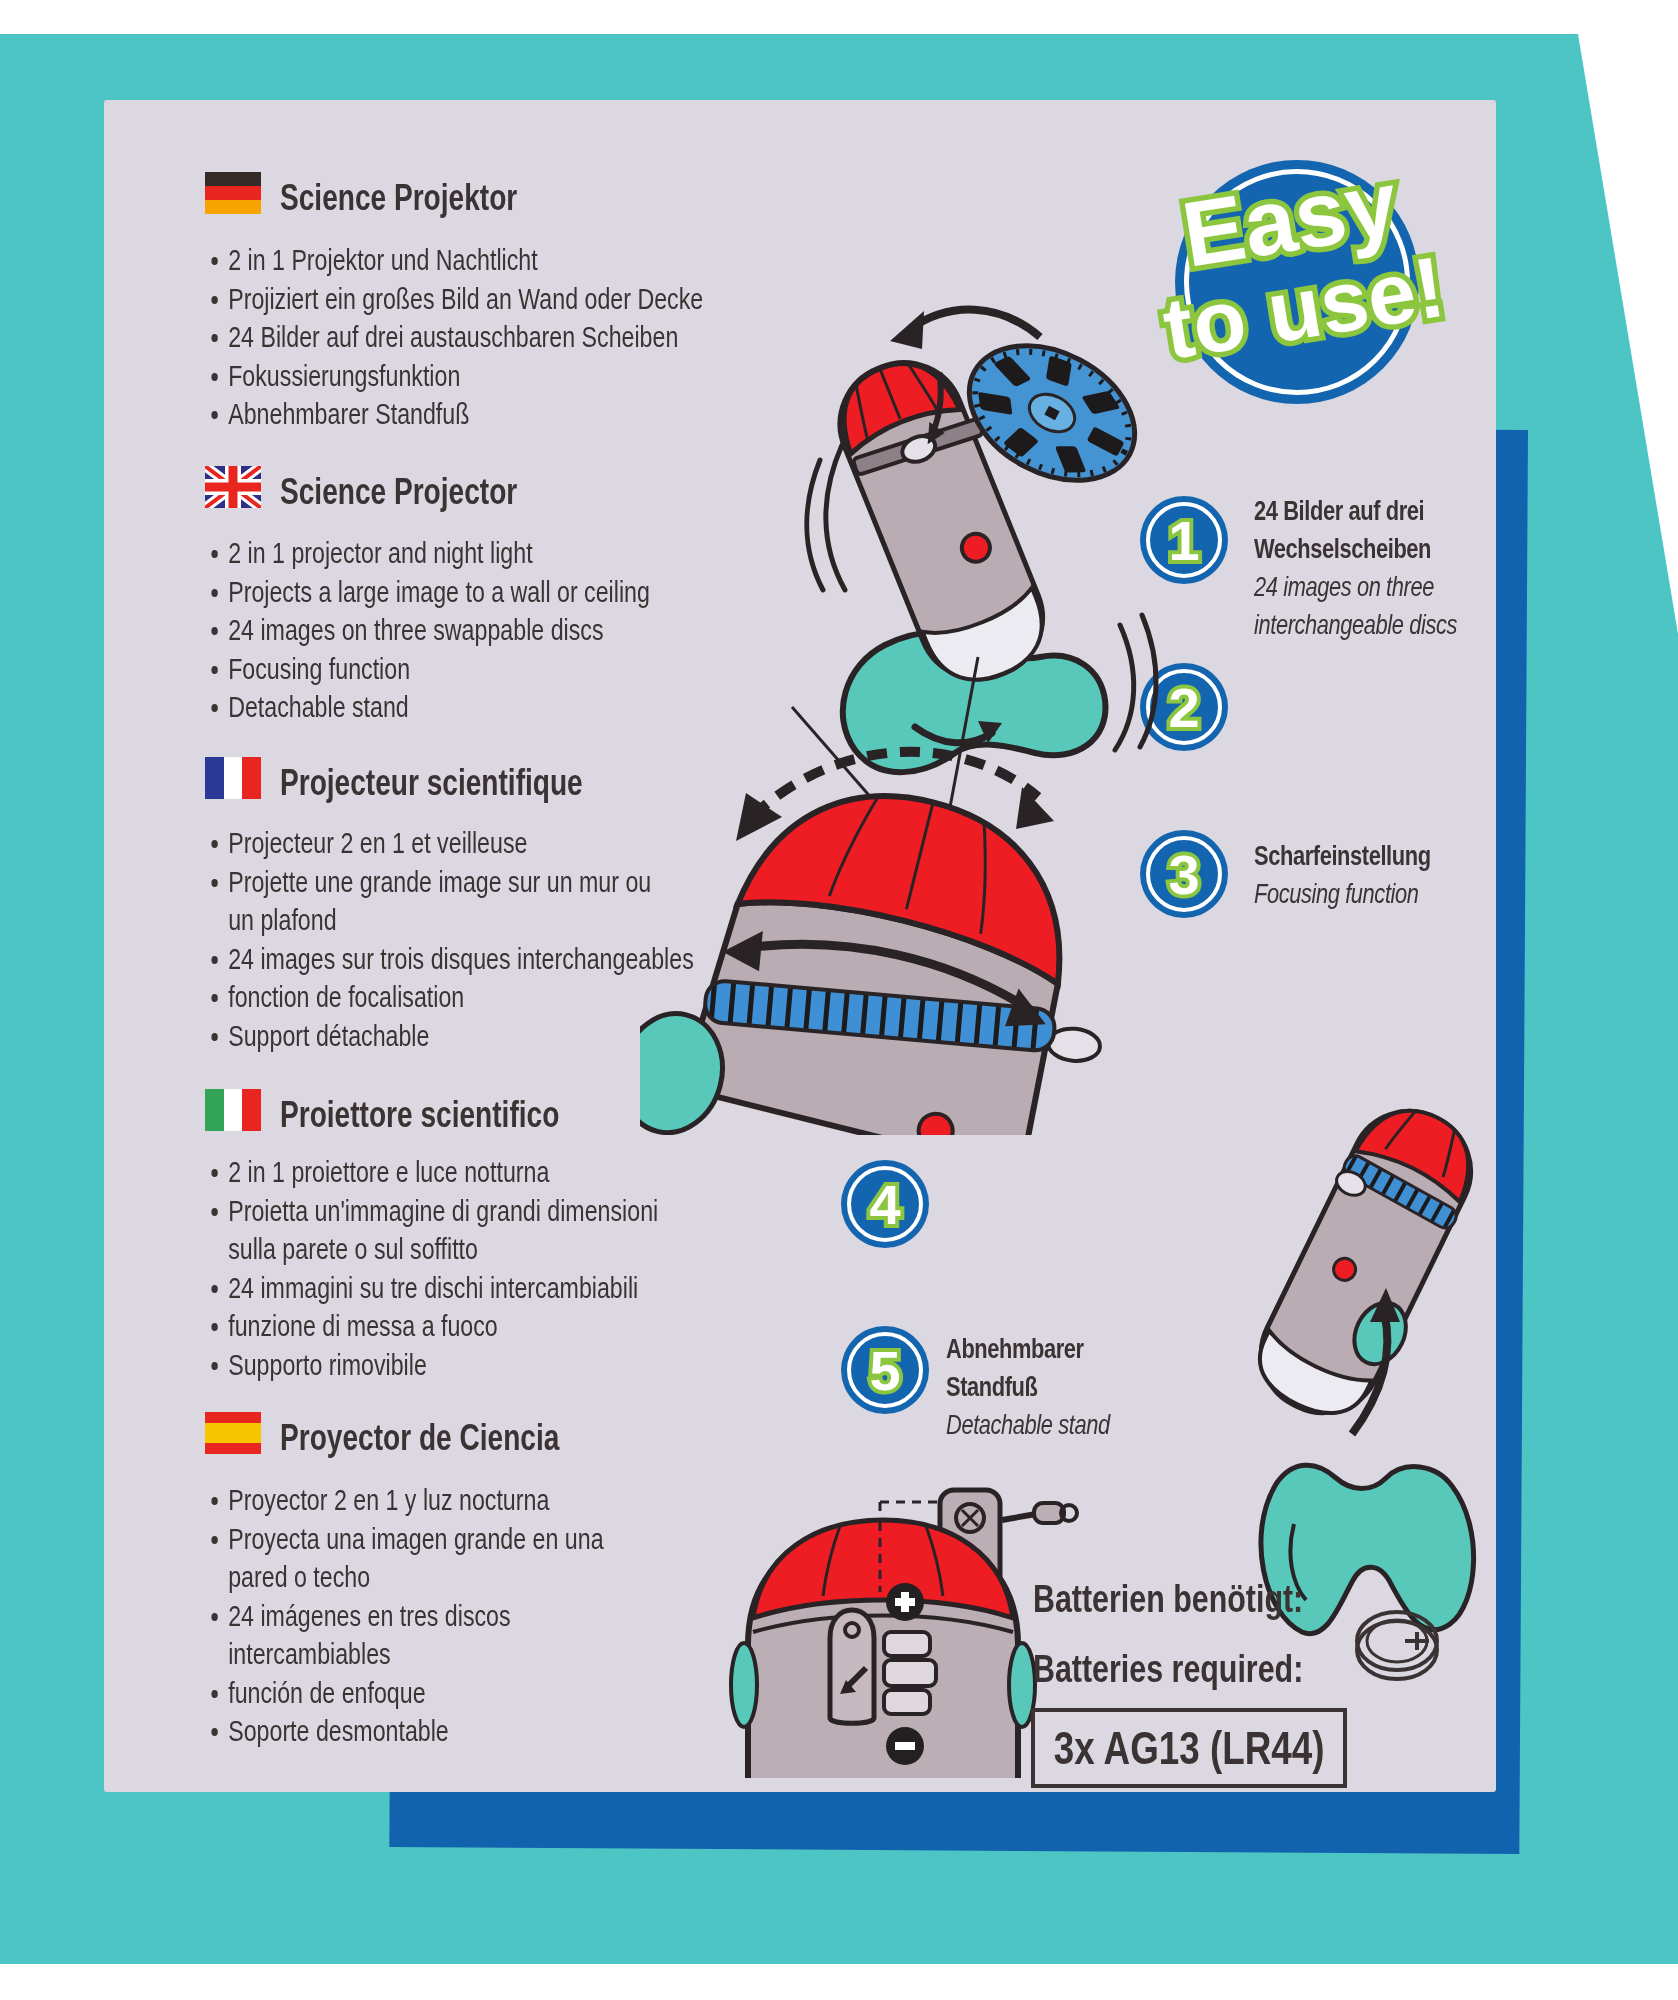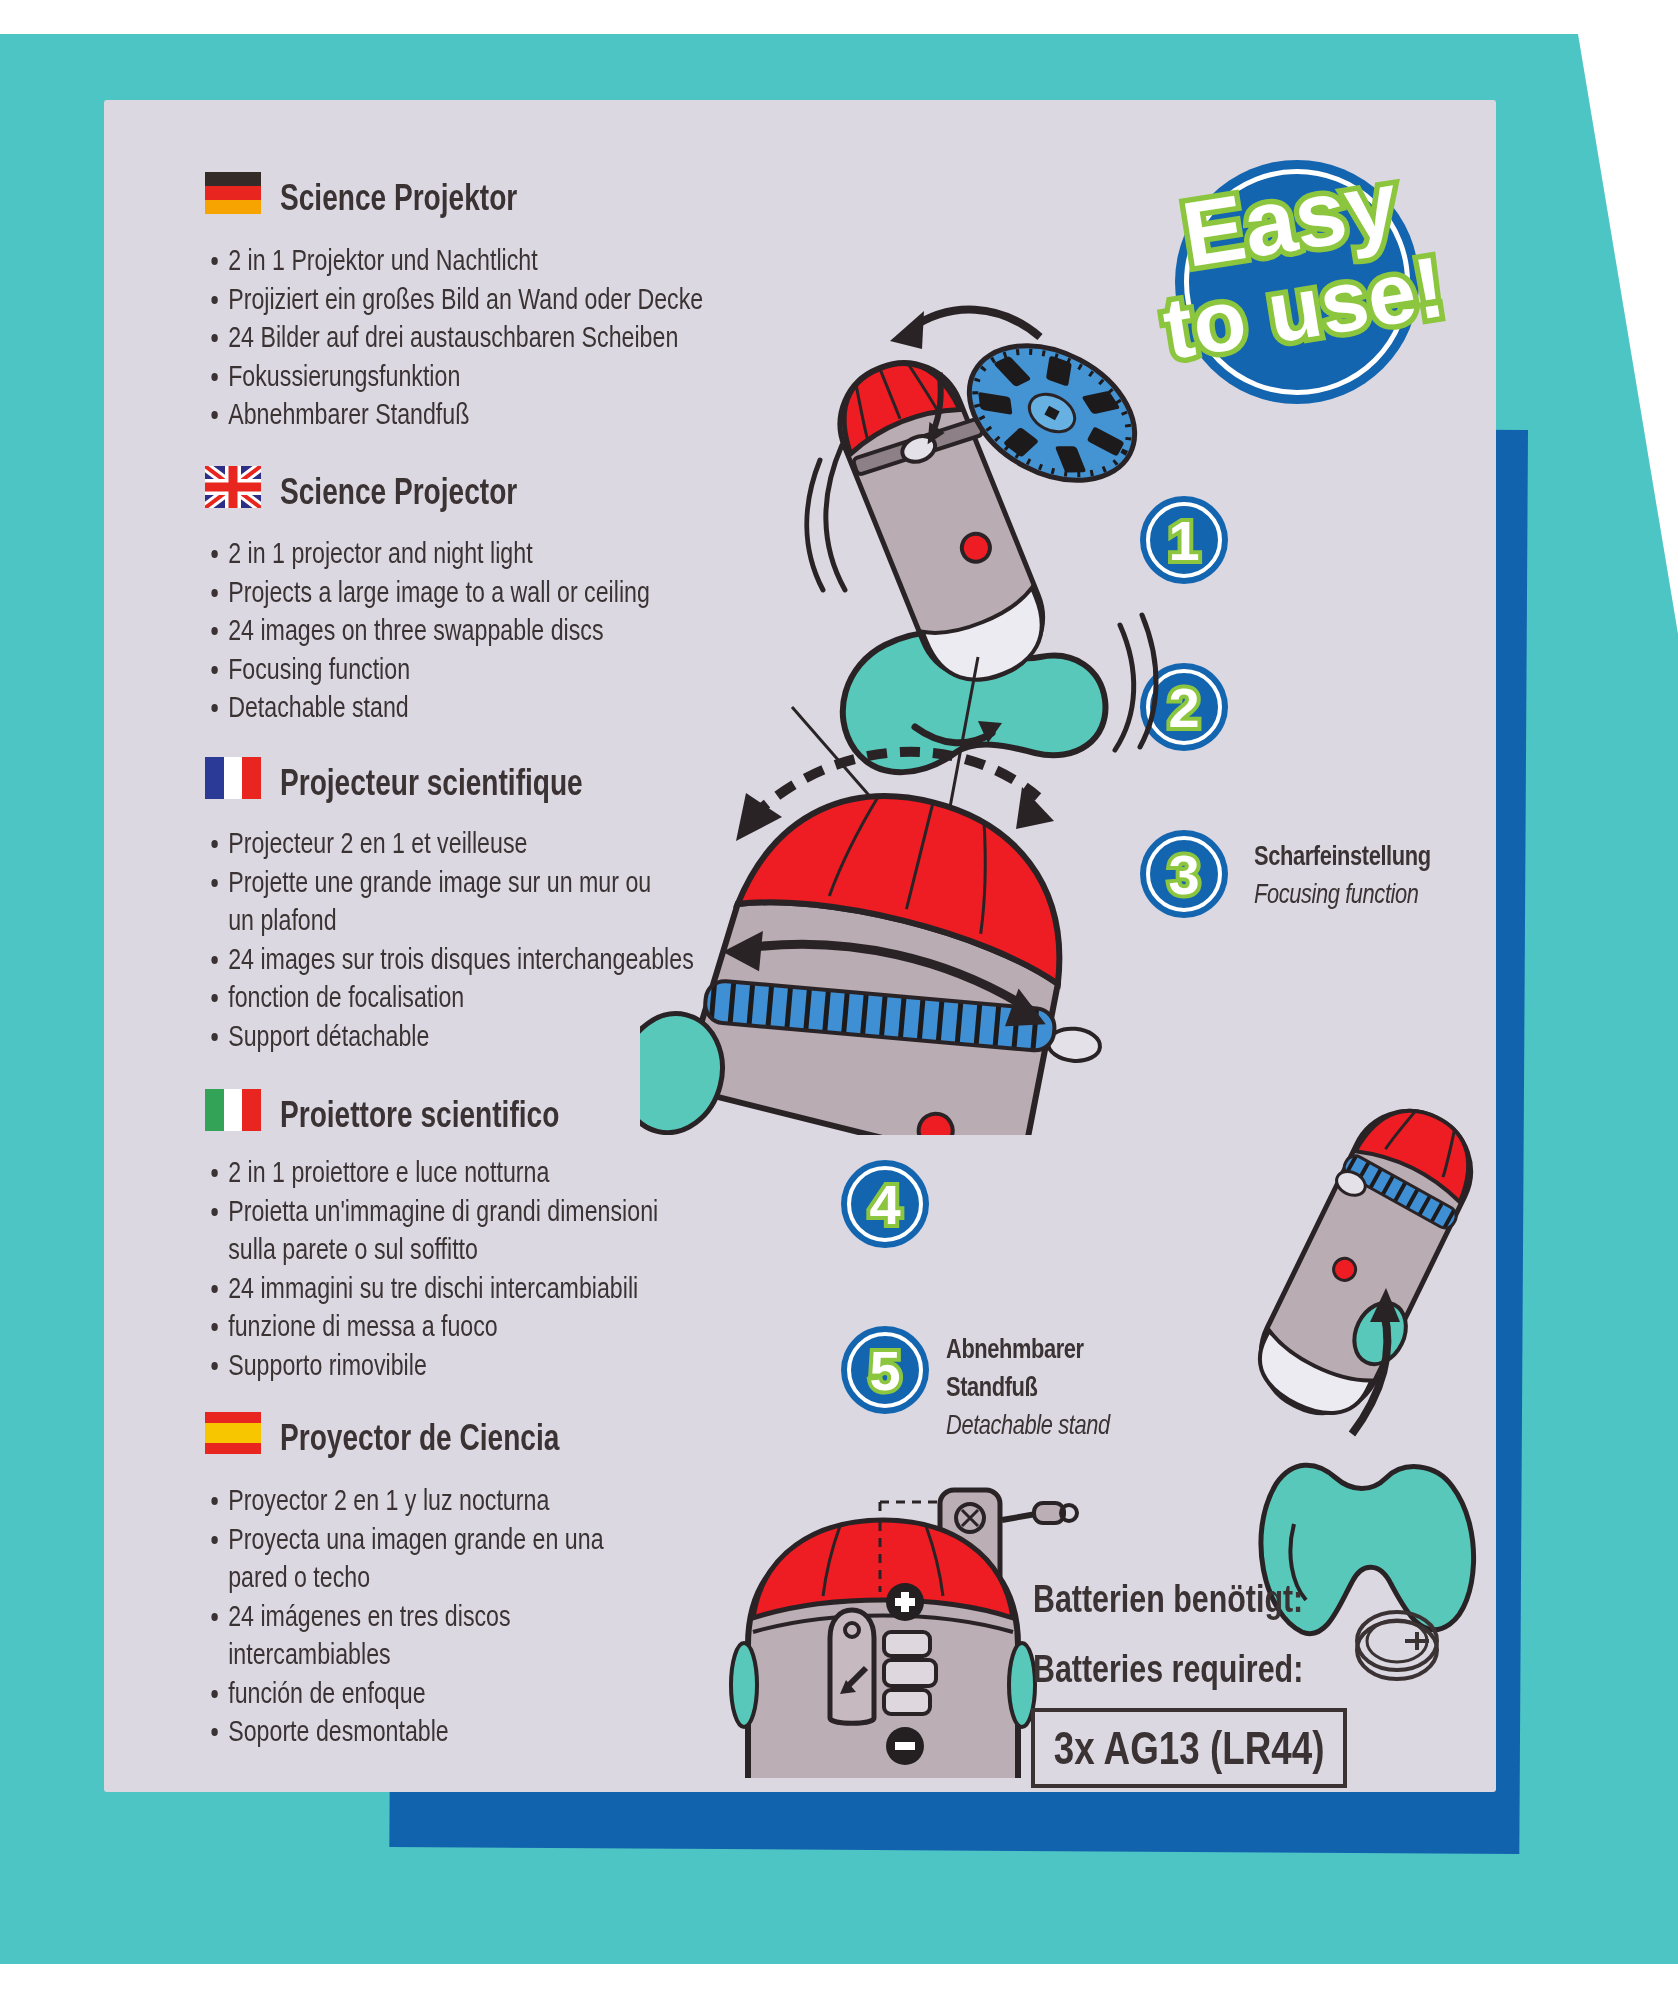--- a/index.html
+++ b/index.html
@@ -136,20 +136,28 @@
       <div class="easy-circle"></div>
       <div class="easy-text">
         <div class="e1">Easy</div>
         <div class="e2">to use!</div>
       </div>
     </div>
 
     <div class="step-badge" style="left:1036px;top:396px">
       <span class="num">1</span>
       </div>
+    <div class="step-text s13" style="left:1150px;top:392px">
+      <div class="sq">
+        <div class="sde">24 Bilder auf drei</div>
+        <div class="sde">Wechselscheiben</div>
+        <div class="sen">24 images on three</div>
+        <div class="sen">interchangeable discs</div>
+      </div>
+    </div>
 
     <div class="step-badge" style="left:1036px;top:563px">
       <span class="num">2</span>
       </div>
 
     <div class="step-badge" style="left:1036px;top:730px">
       <span class="num">3</span>
       </div>
     <div class="step-text s13" style="left:1150px;top:737px">
       <div class="sq">

